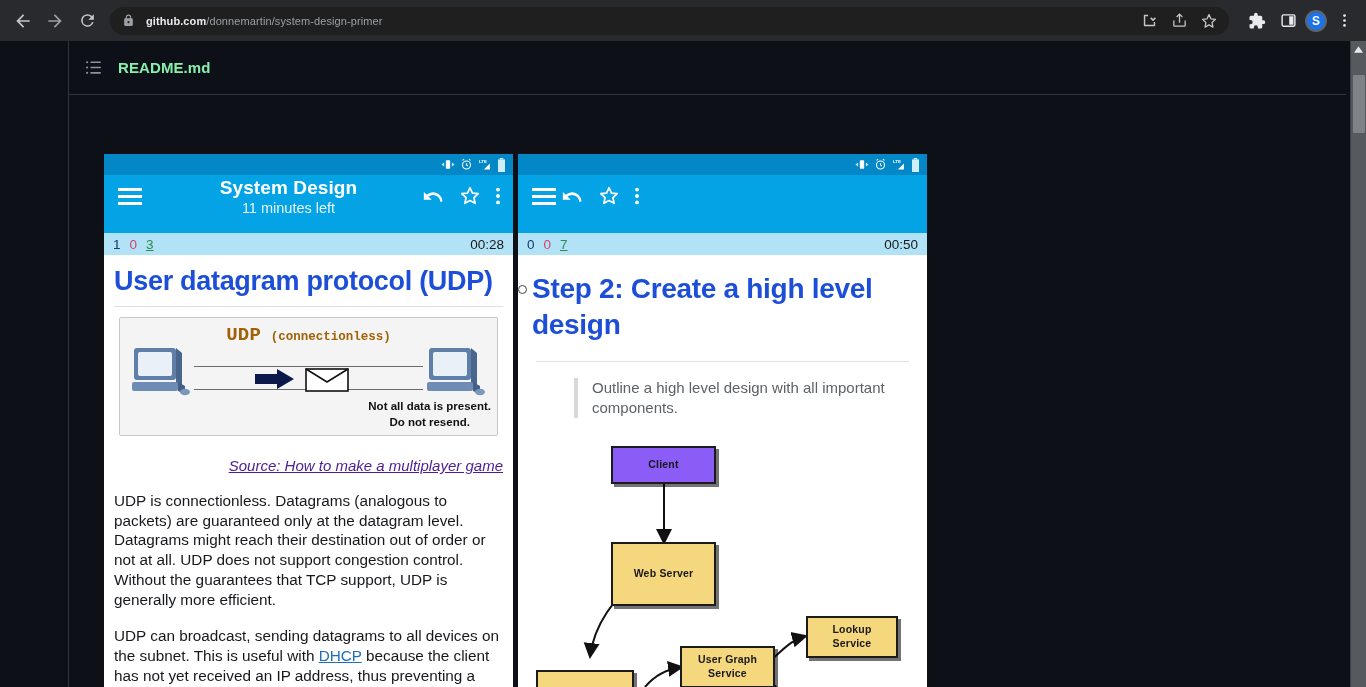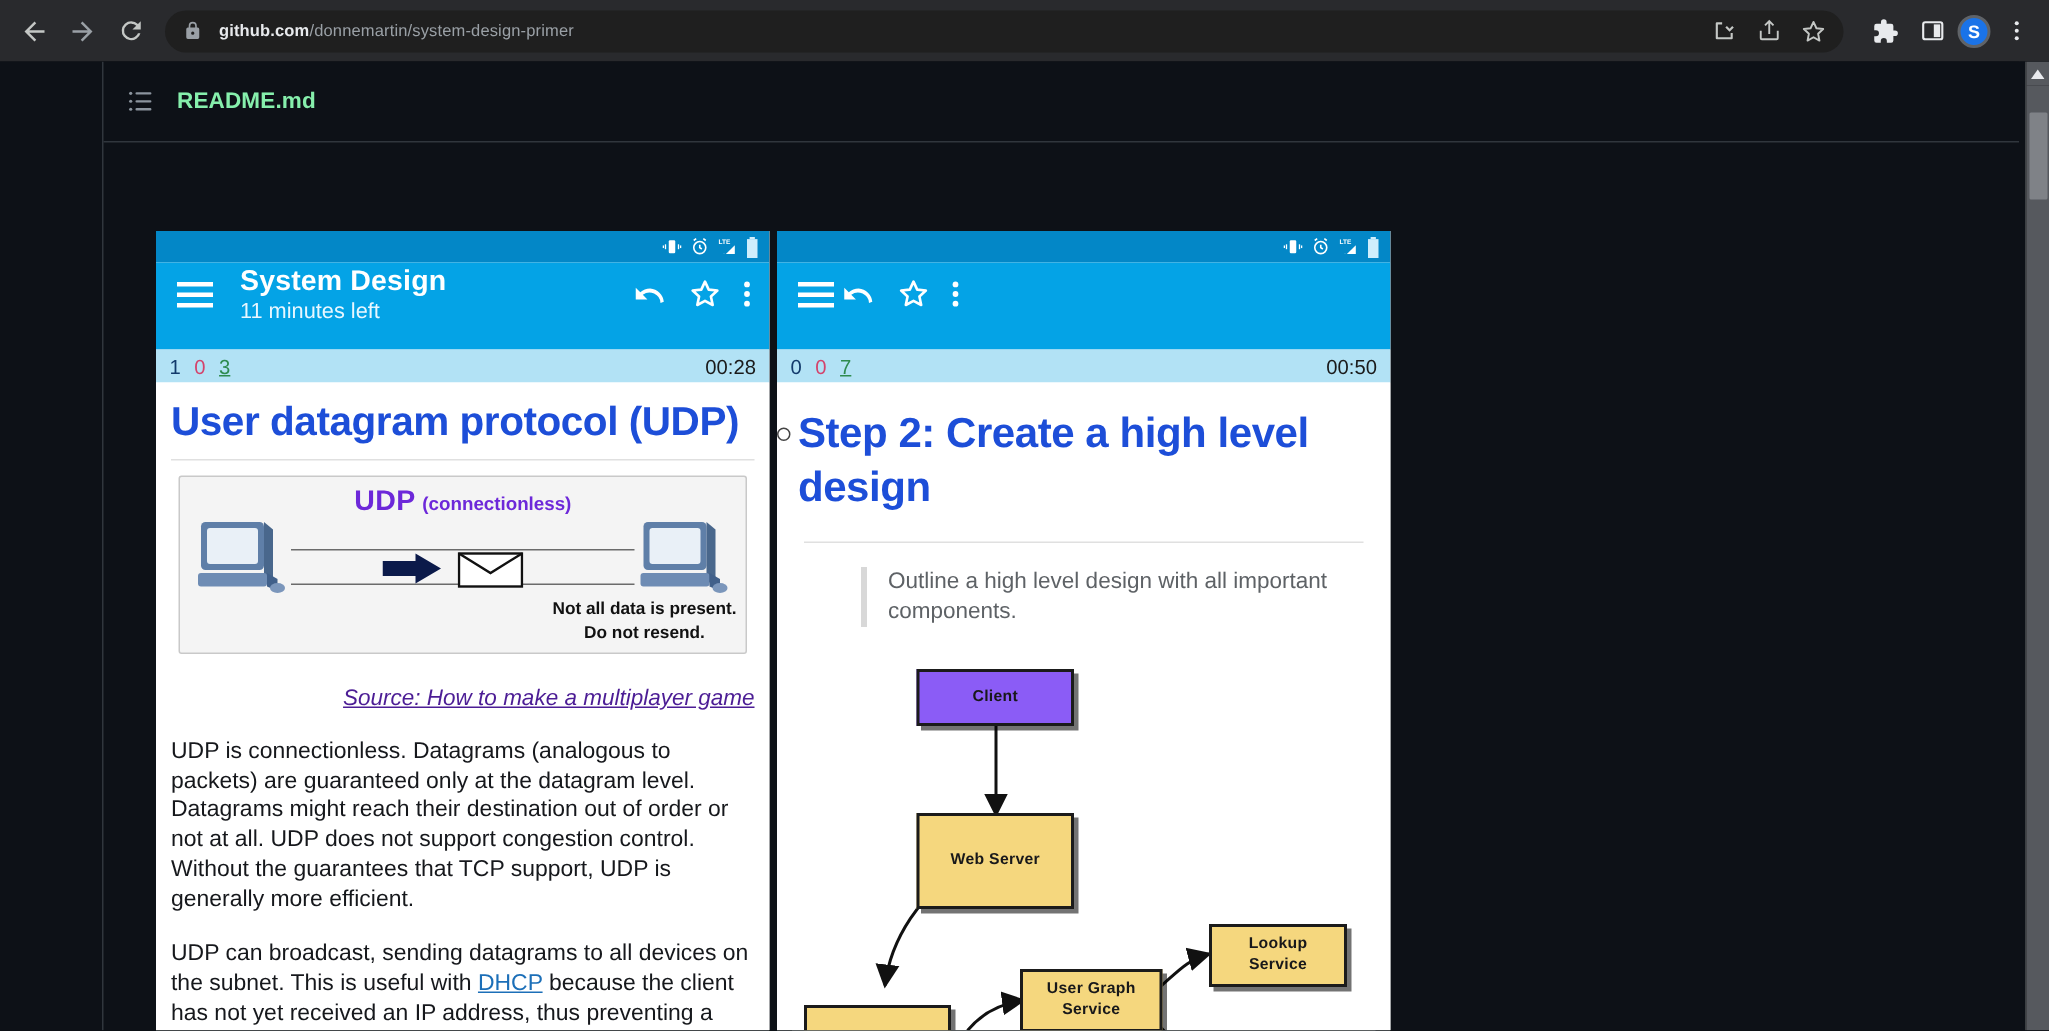--- a/index.html
+++ b/index.html
@@ -115,20 +115,21 @@
     gap: 5px;
   }
   .status-bar svg { display: block; }
 
   .app-bar {
     height: 58px;
     background: #04a3e6;
     display: flex; align-items: center;
     padding: 0 10px 16px 14px;
     gap: 4px;
+    text-align: center;
   }
   .hamburger { display: flex; flex-direction: column; gap: 4px; cursor: pointer; }
   .hamburger span { display: block; width: 24px; height: 3px; background: #fff; }
   .app-titles { flex: 1; min-width: 0; padding-left: 14px; }
   .app-title {
     color: #ffffff; font-size: 19px; font-weight: bold;
     white-space: nowrap; overflow: hidden;
     letter-spacing: 0.1px;
   }
   .app-subtitle {
@@ -181,21 +182,22 @@
     border: 1px solid #c9c9c9;
     background: #f4f4f4;
     height: 119px;
     margin: 5px 5px 0 5px;
     position: relative;
     border-radius: 2px;
   }
   .udp-title {
     text-align: center;
     padding-top: 6px;
-    color: #6d28d9;
+    color: #a16207;
+    font-family: Liberation Mono, monospace;
   }
   .udp-title b { font-size: 19px; font-weight: bold; letter-spacing: 0.3px; }
   .udp-title span { font-size: 12.5px; font-weight: bold; }
   .udp-wire {
     position: absolute;
     left: 74px; right: 74px; top: 48px;
     height: 24px;
     border-top: 1.5px solid #6b6b6b;
     border-bottom: 1.5px solid #6b6b6b;
     background: #f4f4f4;

